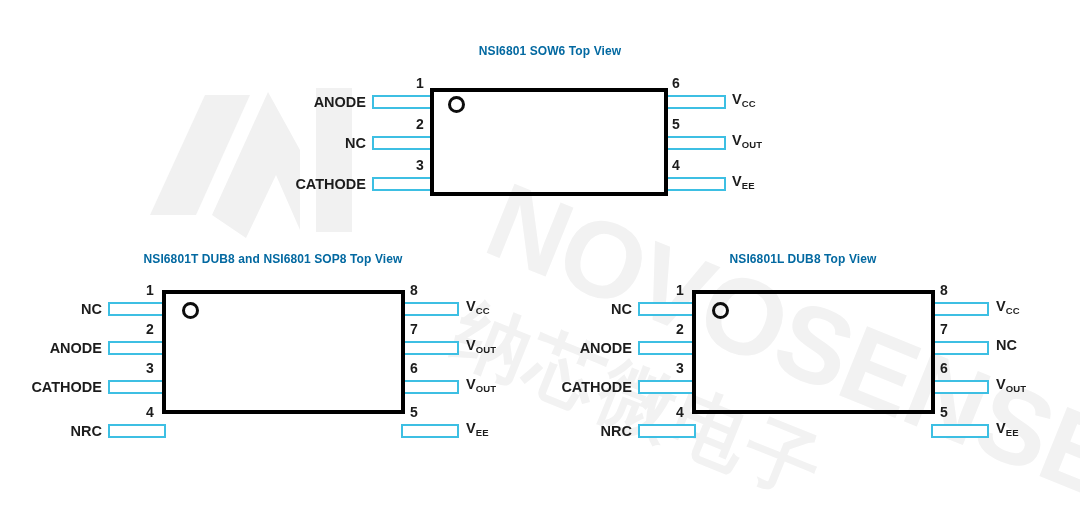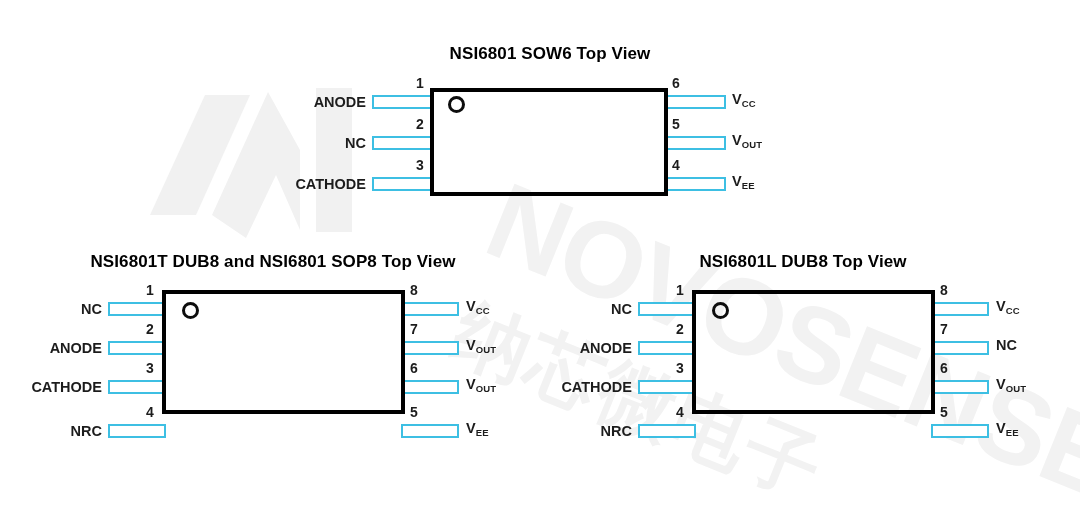--- a/index.html
+++ b/index.html
@@ -29,23 +29,23 @@
   .diagram {
     position: absolute;
     z-index: 2;
   }
   .diagram-title {
     position: absolute;
     top: 0;
     left: 0;
     width: 100%;
     text-align: center;
-    font-size: 17px;
-    font-weight: bold;
-    color: #000000;
+    font-size: 12px;
+    font-weight: bold;
+    color: #0369a1;
     letter-spacing: .1px;
     white-space: nowrap;
   }
 
   
   .body-box {
     position: absolute;
     background: transparent;
     border: 4px solid #000000;
     box-sizing: border-box;

